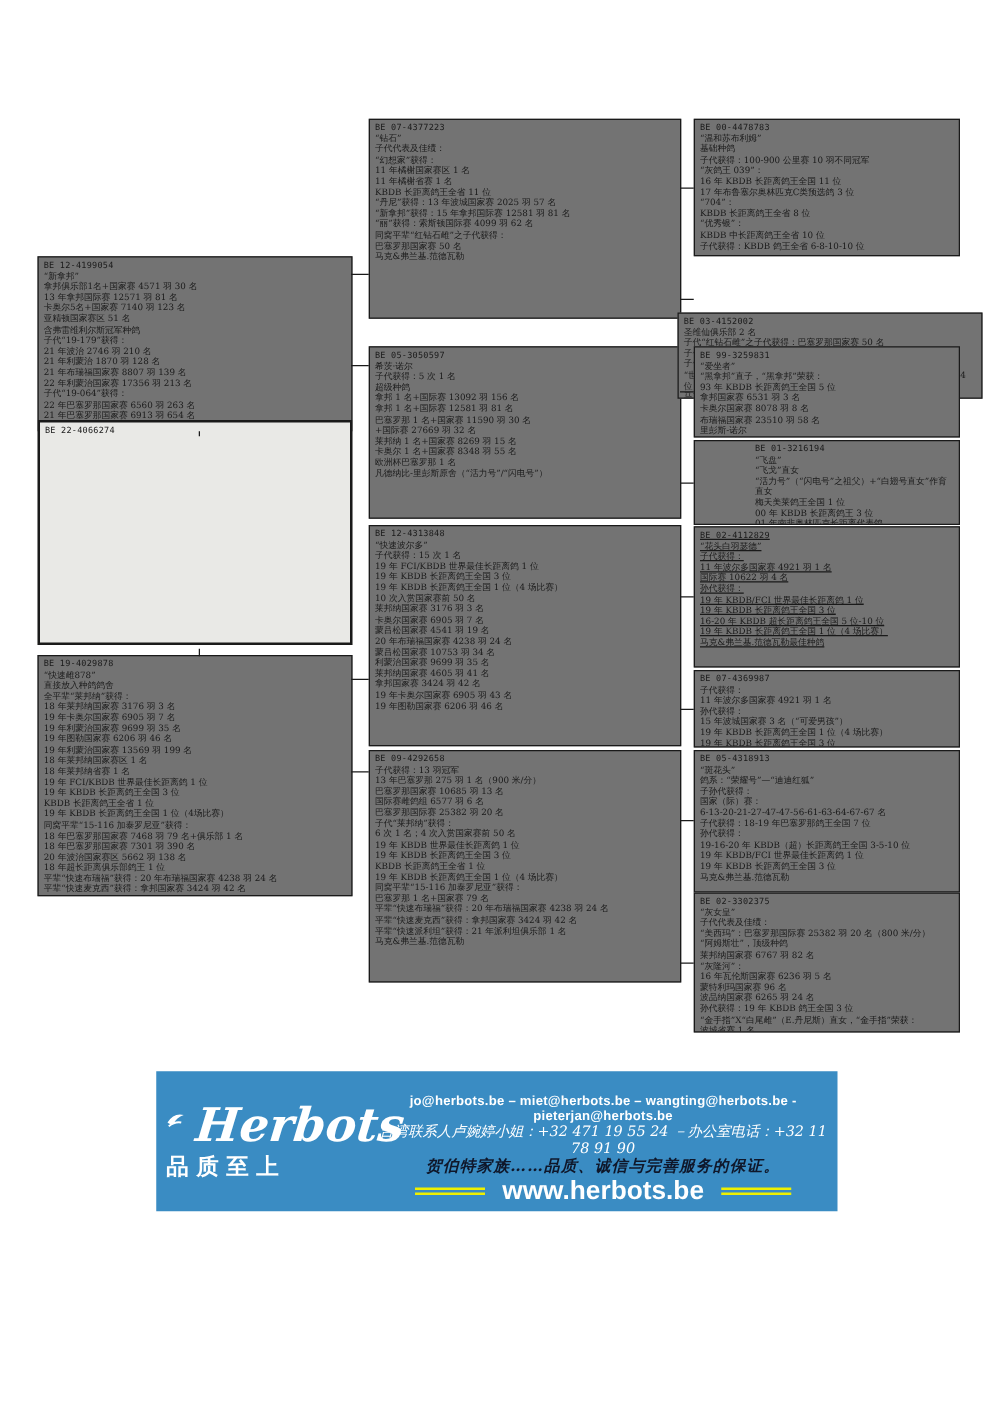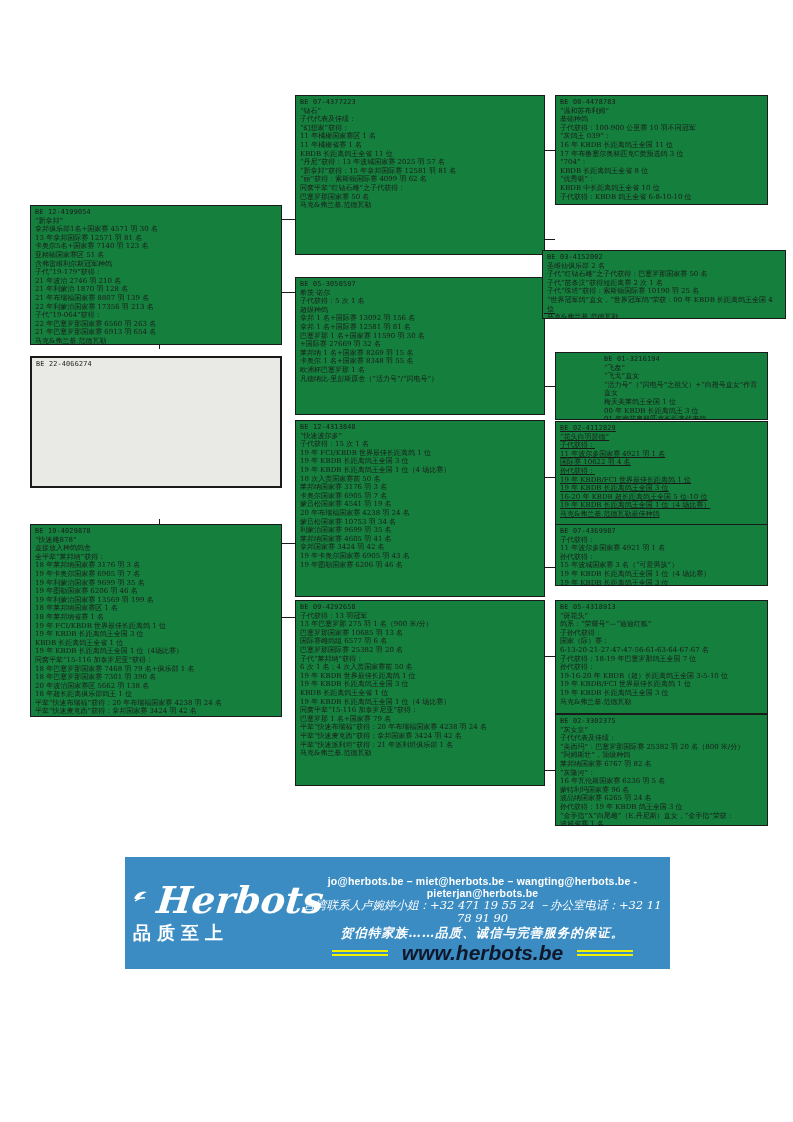--- a/index.html
+++ b/index.html
@@ -1,41 +1,41 @@
 <!DOCTYPE html>
 <html><head>
 <meta charset="utf-8">
 <style>
   html,body{margin:0;padding:0;background:#ffffff;}
   .page{position:relative;width:793px;height:1122px;background:#ffffff;overflow:hidden;
         font-family:"DejaVu Serif","Liberation Serif",serif;color:#1a1a1a;}
-  .pbox{position:absolute;background:#15803d;border:1px solid #1a1a1a;
+  .pbox{position:absolute;background:#737373;border:1px solid #1a1a1a;
         padding:2px 4px;box-sizing:border-box;font-size:7px;line-height:8.6px;overflow:hidden;}
   .pbox .ring{font-family:"DejaVu Sans Mono","Liberation Mono",monospace;font-size:6.8px;letter-spacing:.2px;}
   .pbox .line{white-space:normal;}
   .pbox.main{background:#e9e9e6;border:2px solid #1a1a1a;}
   .conn{position:absolute;background:#1a1a1a;}
   
   .banner{position:absolute;left:125px;top:857px;width:545px;height:112px;
           background:#3a8cc3;display:flex;box-sizing:border-box;padding:4px 6px 4px 8px;}
   .banner .left{width:168px;flex:0 0 auto;color:#ffffff;display:flex;flex-direction:column;justify-content:center;}
   .logo-row{display:flex;align-items:center;}
   .logo-text{font-size:37px;font-style:italic;font-weight:bold;line-height:38px;
              font-family:"DejaVu Serif","Liberation Serif",serif;transform:skewX(-6deg);}
   .wing{margin-right:2px;}
   .tagline{font-size:18px;letter-spacing:6px;margin-top:2px;font-weight:bold;}
   .banner .right{flex:1;display:flex;flex-direction:column;justify-content:flex-end;
                  text-align:center;padding:1px 0;}
   .emails{color:#ffffff;font-weight:bold;font-size:10.5px;
           font-family:"Liberation Sans","DejaVu Sans",sans-serif;letter-spacing:.2px;}
   .contact{color:#ffffff;font-size:11.5px;font-style:italic;line-height:13px;}
-  .slogan{color:#ffffff;font-size:12.5px;font-style:italic;font-weight:bold;letter-spacing:1px;}
+  .slogan{color:#0f172a;font-size:12.5px;font-style:italic;font-weight:bold;letter-spacing:1px;}
   .url-row{display:flex;align-items:center;justify-content:center;gap:14px;}
   .dbl{width:56px;height:6px;border-top:2px solid #eef000;border-bottom:2px solid #eef000;box-sizing:border-box;}
-  .url{color:#0f172a;font-size:21px;font-weight:bold;font-style:italic;
+  .url{color:#ffffff;font-size:21px;font-weight:bold;
        font-family:"Liberation Sans","DejaVu Sans",sans-serif;line-height:22px;}
 </style>
 </head>
 <body>
 
 <div class="page">
 
   <div class="pbox" style="left:30px;top:205px;width:252px;height:140px;">
     <div class="ring">BE 12-4199054</div>
     <div>
@@ -50,21 +50,21 @@
         <div class="line">21 年利蒙治 1870 羽 128 名</div>
         <div class="line">21 年布瑞福国家赛 8807 羽 139 名</div>
         <div class="line">22 年利蒙治国家赛 17356 羽 213 名</div>
         <div class="line">子代“19-064”获得：</div>
         <div class="line">22 年巴塞罗那国家赛 6560 羽 263 名</div>
         <div class="line">21 年巴塞罗那国家赛 6913 羽 654 名</div>
         <div class="line">马克&amp;弗兰基.范德瓦勒</div>
       </div>
   </div>
 
-  <div class="pbox main" style="left:30px;top:356px;width:252px;height:132px;">
+  <div class="pbox main" style="left:30px;top:336px;width:252px;height:180px;">
     <div class="ring">BE 22-4066274</div>
     <div></div>
   </div>
 
   <div class="pbox" style="left:30px;top:524px;width:252px;height:193px;">
     <div class="ring">BE 19-4029878</div>
     <div>
         <div class="line">“快速雌878”</div>
         <div class="line">直接放入种鸽鸽舍</div>
         <div class="line">全平辈“莱邦纳”获得：</div>
@@ -192,20 +192,32 @@
     <div>
         <div class="line">圣维仙俱乐部 2 名</div>
         <div class="line">子代“红钻石雌”之子代获得：巴塞罗那国家赛 50 名</div>
         <div class="line">子代“苗条汉”获得短距离赛 2 次 1 名</div>
         <div class="line">子代“珠塔”获得：索斯顿国际赛 10190 羽 25 名</div>
         <div class="line">“世界冠军鸽”直女，“世界冠军鸽”荣获：00 年 KBDB 长距离鸽王全国 4 位</div>
         <div class="line">马克&amp;弗兰基.范德瓦勒</div>
       </div>
   </div>
 
+  <div class="pbox" style="left:555px;top:277px;width:213px;height:73px;">
+    <div class="ring">BE 99-3259831</div>
+    <div>
+        <div class="line">“爱坐者”</div>
+        <div class="line">“黑拿邦”直子，“黑拿邦”荣获：</div>
+        <div class="line">93 年 KBDB 长距离鸽王全国 5 位</div>
+        <div class="line">拿邦国家赛 6531 羽 3 名</div>
+        <div class="line">卡奥尔国家赛 8078 羽 8 名</div>
+        <div class="line">布瑞福国家赛 23510 羽 58 名</div>
+        <div class="line">里彭斯-诺尔</div>
+      </div>
+  </div>
 
   <div class="pbox" style="left:555px;top:352px;width:213px;height:68px;padding-left:48px;">
     <div class="ring">BE 01-3216194</div>
     <div>
         <div class="line">“飞盘”</div>
         <div class="line">“飞戈”直女</div>
         <div class="line">“活力号”（“闪电号”之祖父）+“白翅号直女”作育直女</div>
         <div class="line">梅天美莱鸽王全国 1 位</div>
         <div class="line">00 年 KBDB 长距离鸽王 3 位</div>
         <div class="line">01 年南非奥林匹克长距离代表鸽</div>
@@ -222,21 +234,21 @@
         <div class="line">国际赛 10622 羽 4 名</div>
         <div class="line">孙代获得：</div>
         <div class="line">19 年 KBDB/FCI 世界最佳长距离鸽 1 位</div>
         <div class="line">19 年 KBDB 长距离鸽王全国 3 位</div>
         <div class="line">16-20 年 KBDB 超长距离鸽王全国 5 位-10 位</div>
         <div class="line">19 年 KBDB 长距离鸽王全国 1 位（4 场比赛）</div>
         <div class="line">马克&amp;弗兰基.范德瓦勒最佳种鸽</div>
       </div>
   </div>
 
-  <div class="pbox" style="left:555px;top:524px;width:213px;height:62px;">
+  <div class="pbox" style="left:555px;top:536px;width:213px;height:62px;">
     <div class="ring">BE 07-4369987</div>
     <div>
         <div class="line">子代获得：</div>
         <div class="line">11 年波尔多国家赛 4921 羽 1 名</div>
         <div class="line">孙代获得：</div>
         <div class="line">15 年波城国家赛 3 名（“可爱男孩”）</div>
         <div class="line">19 年 KBDB 长距离鸽王全国 1 位（4 场比赛）</div>
         <div class="line">19 年 KBDB 长距离鸽王全国 3 位</div>
       </div>
   </div>

